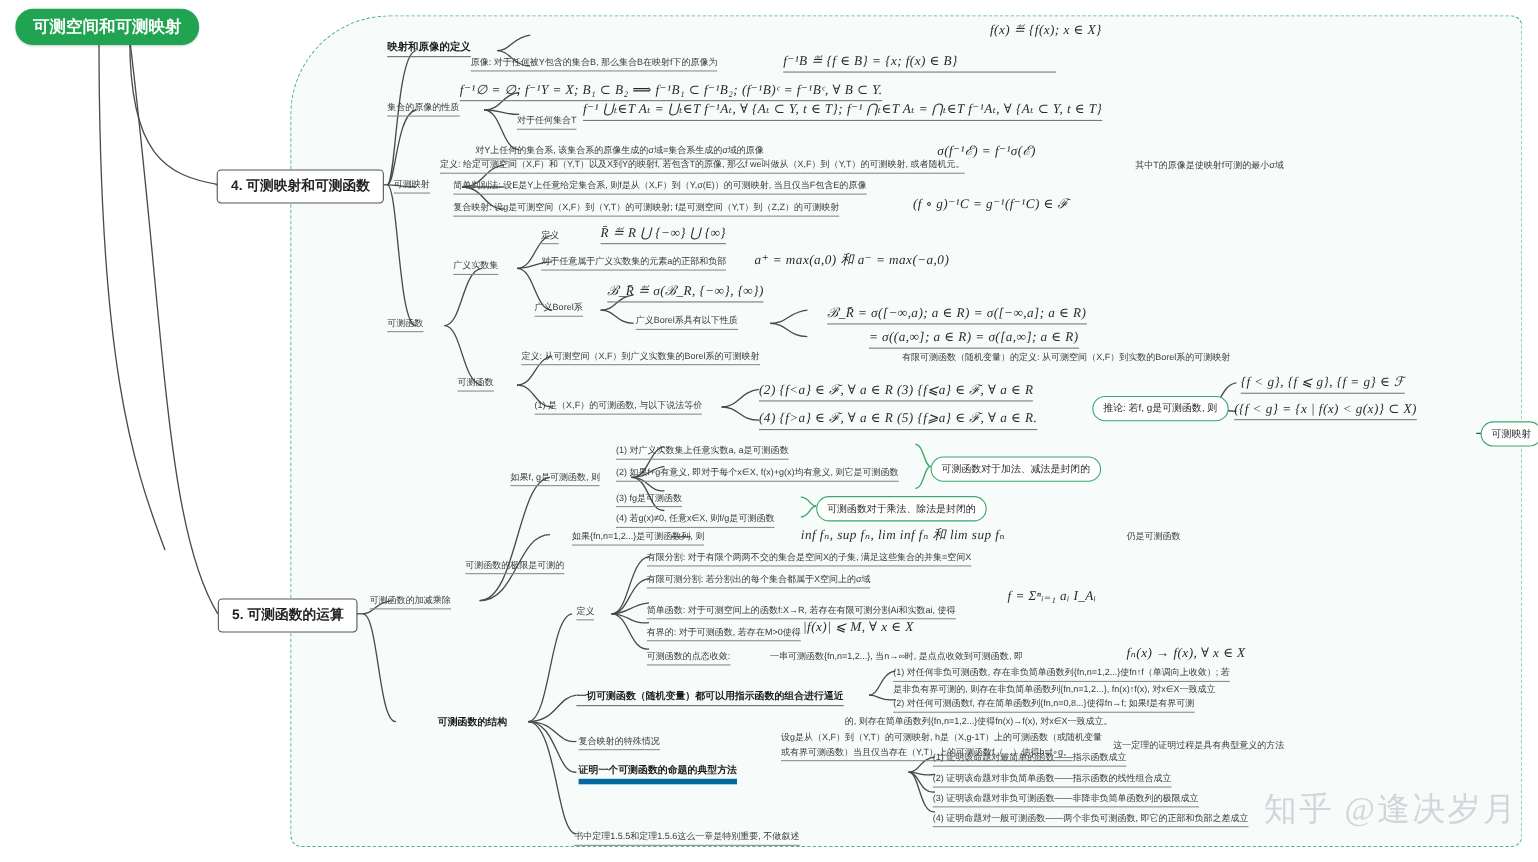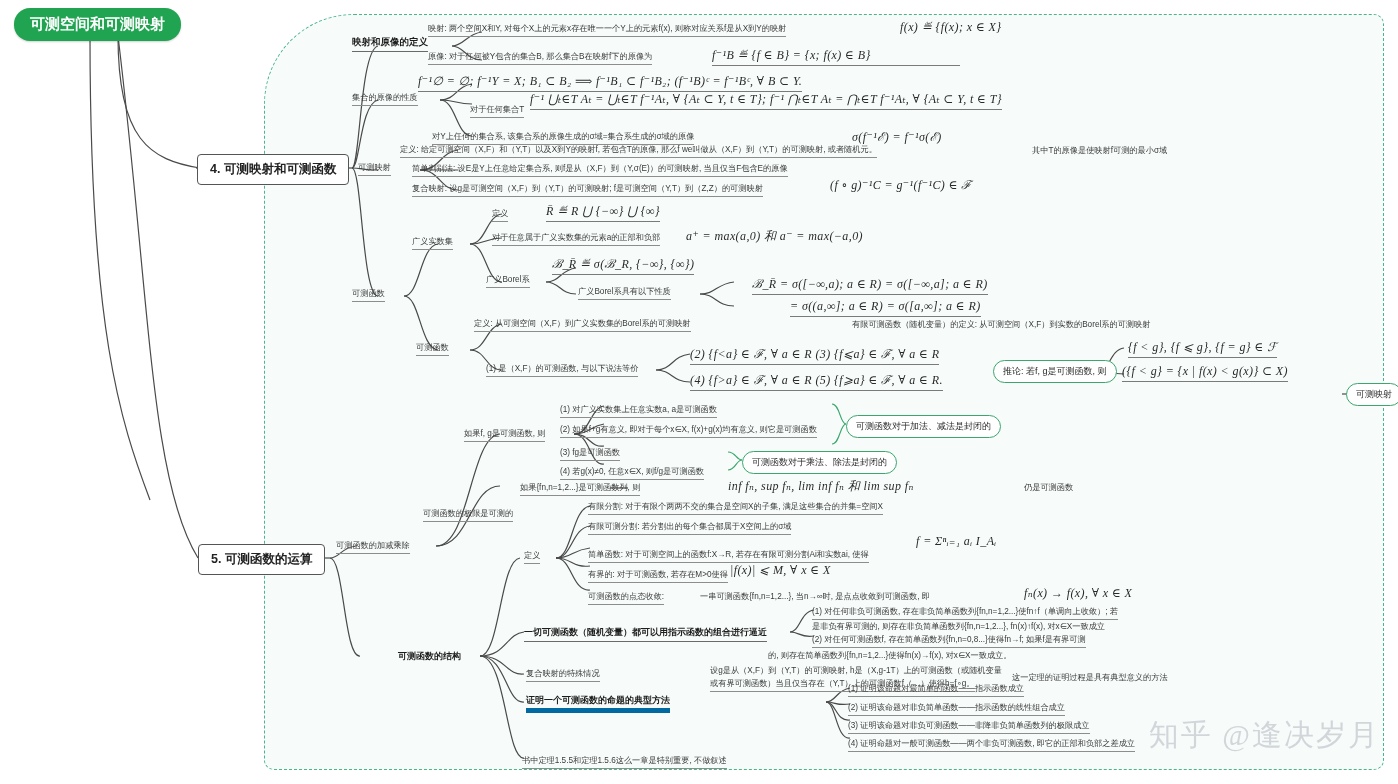--- a/index.html
+++ b/index.html
@@ -161,21 +161,20 @@
   <div class="node u-line" style="left:336px;top:540px;">可测函数的加减乘除</div>
   <div class="node plain-b" style="left:398px;top:650px;">可测函数的结构</div>
   <div class="node u-line" style="left:524px;top:550px;">定义</div>
   <div class="node u-line" style="left:464px;top:428px;">如果f, g是可测函数, 则</div>
   <div class="node u-line" style="left:423px;top:480px;margin-top:28px;">可测函数的极限是可测的</div>
   <div class="node u-line" style="left:526px;top:668px;">复合映射的特殊情况</div>
   <div class="node plain-b" style="left:526px;top:694px;border-bottom:5px solid #0369a1;padding-bottom:1px;">证明一个可测函数的命题的典型方法</div>
   <div class="node plain-b" style="left:524px;top:626px;border-bottom:1px solid #6a6a6a;padding-bottom:2px;">一切可测函数（随机变量）都可以用指示函数的组合进行逼近</div>
   <div class="node green-pill" style="left:993px;top:360px;">推论: 若f, g是可测函数, 则</div>
 
-  <div class="node u-line" style="left:428px;top:23px;">映射: 两个空间X和Y, 对每个X上的元素x存在唯一一个Y上的元素f(x), 则称对应关系f是从X到Y的映射</div>
   <div class="node u-line" style="left:428px;top:51px;">原像: 对于任何被Y包含的集合B, 那么集合B在映射f下的原像为</div>
   <div class="node formula nb" style="left:900px;top:20px;">f(x) ≝ {f(x); x ∈ X}</div>
   <div class="node formula" style="left:712px;top:48px;width:248px;">f⁻¹B ≝ {f ∈ B} = {x; f(x) ∈ B}</div>
 
   <div class="node formula" style="left:418px;top:74px;">f⁻¹∅ = ∅;   f⁻¹Y = X;   B₁ ⊂ B₂ ⟹ f⁻¹B₁ ⊂ f⁻¹B₂;   (f⁻¹B)ᶜ = f⁻¹Bᶜ,  ∀ B ⊂ Y.</div>
   <div class="node u-line" style="left:470px;top:104px;">对于任何集合T</div>
   <div class="node formula" style="left:530px;top:92px;">f⁻¹ ⋃ₜ∈T Aₜ = ⋃ₜ∈T f⁻¹Aₜ,   ∀ {Aₜ ⊂ Y, t ∈ T};   f⁻¹ ⋂ₜ∈T Aₜ = ⋂ₜ∈T f⁻¹Aₜ,  ∀ {Aₜ ⊂ Y, t ∈ T}</div>
   <div class="node u-line" style="left:432px;top:131px;">对Y上任何的集合系, 该集合系的原像生成的σ域=集合系生成的σ域的原像</div>
   <div class="node formula nb" style="left:852px;top:128px;">σ(f⁻¹ℰ) = f⁻¹σ(ℰ)</div>
 
@@ -187,21 +186,21 @@
 
   <div class="node u-line" style="left:492px;top:208px;">定义</div>
   <div class="node formula" style="left:546px;top:204px;">R̄ ≝ R ⋃ {−∞} ⋃ {∞}</div>
   <div class="node u-line" style="left:492px;top:232px;">对于任意属于广义实数集的元素a的正部和负部</div>
   <div class="node formula nb" style="left:686px;top:228px;">a⁺ = max(a,0)    和    a⁻ = max(−a,0)</div>
   <div class="node formula" style="left:552px;top:255px;">ℬ_R̄ ≝ σ(ℬ_R, {−∞}, {∞})</div>
   <div class="node formula" style="left:752px;top:275px;">ℬ_R̄ = σ([−∞,a); a ∈ R) = σ([−∞,a]; a ∈ R)</div>
   <div class="node formula" style="left:790px;top:299px;">= σ((a,∞]; a ∈ R) = σ([a,∞]; a ∈ R)</div>
 
   <div class="node u-line" style="left:474px;top:318px;">定义: 从可测空间（X,F）到广义实数集的Borel系的可测映射</div>
-  <div class="node plain" style="left:852px;top:319px;">有限可测函数（随机变量）的定义: 从可测空间（X,F）到实数的Borel系的可测映射</div>
+  <div class="node plain" style="left:820px;top:319px;">有限可测函数（随机变量）的定义: 从可测空间（X,F）到实数的Borel系的可测映射</div>
   <div class="node u-line" style="left:486px;top:363px;">(1) 是（X,F）的可测函数, 与以下说法等价</div>
   <div class="node formula" style="left:690px;top:345px;">(2) {f&lt;a} ∈ ℱ, ∀ a ∈ R  (3) {f⩽a} ∈ ℱ, ∀ a ∈ R</div>
   <div class="node formula" style="left:690px;top:371px;">(4) {f&gt;a} ∈ ℱ, ∀ a ∈ R  (5) {f⩾a} ∈ ℱ, ∀ a ∈ R.</div>
   <div class="node formula" style="left:1128px;top:340px;">{f &lt; g}, {f ⩽ g}, {f = g} ∈ ℱ</div>
   <div class="node formula" style="left:1122px;top:364px;">({f &lt; g} = {x | f(x) &lt; g(x)} ⊂ X)</div>
 
   <div class="node u-line" style="left:560px;top:404px;">(1) 对广义实数集上任意实数a, a是可测函数</div>
   <div class="node u-line" style="left:560px;top:424px;">(2) 如果f+g有意义, 即对于每个x∈X, f(x)+g(x)均有意义, 则它是可测函数</div>
   <div class="node u-line" style="left:560px;top:447px;">(3) fg是可测函数</div>
   <div class="node u-line" style="left:560px;top:466px;">(4) 若g(x)≠0, 任意x∈X, 则f/g是可测函数</div>

